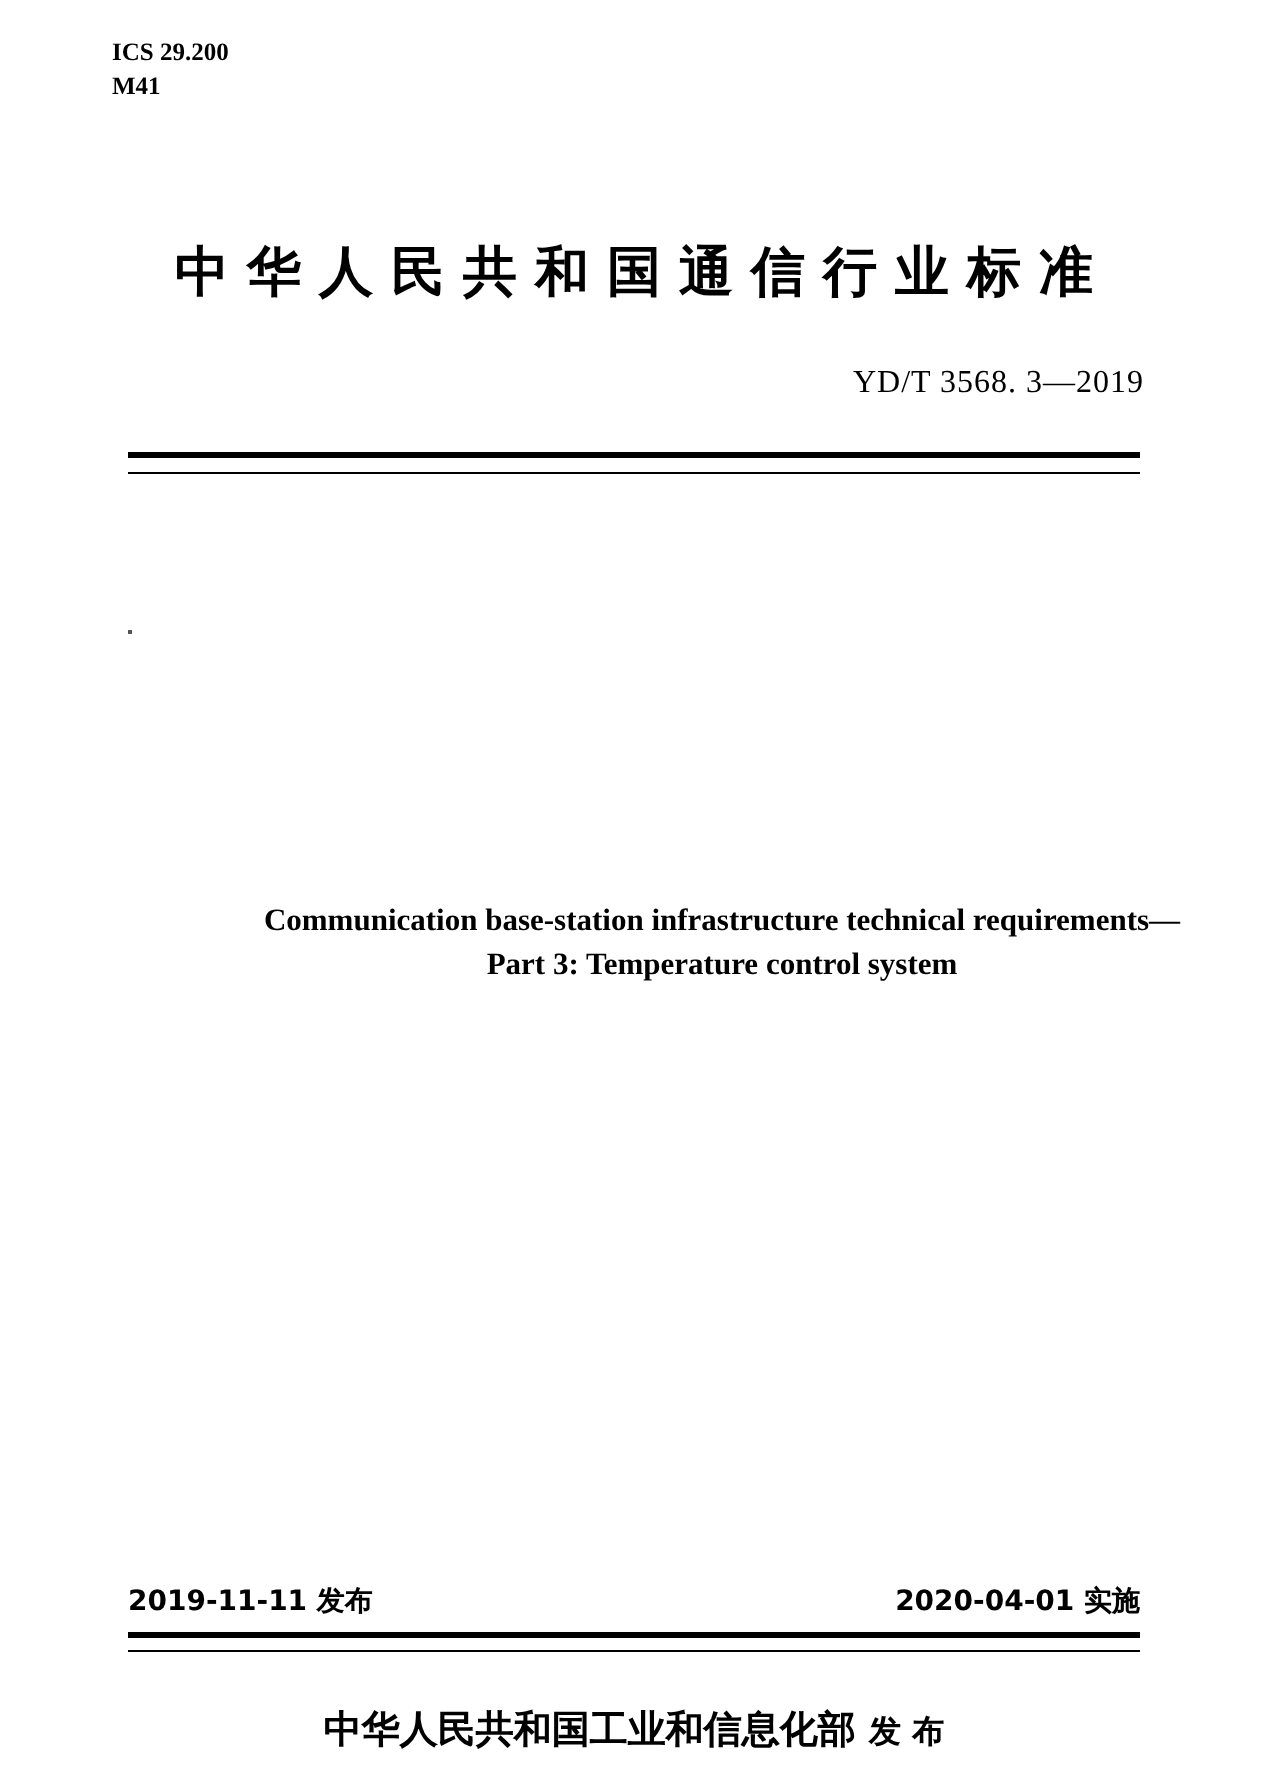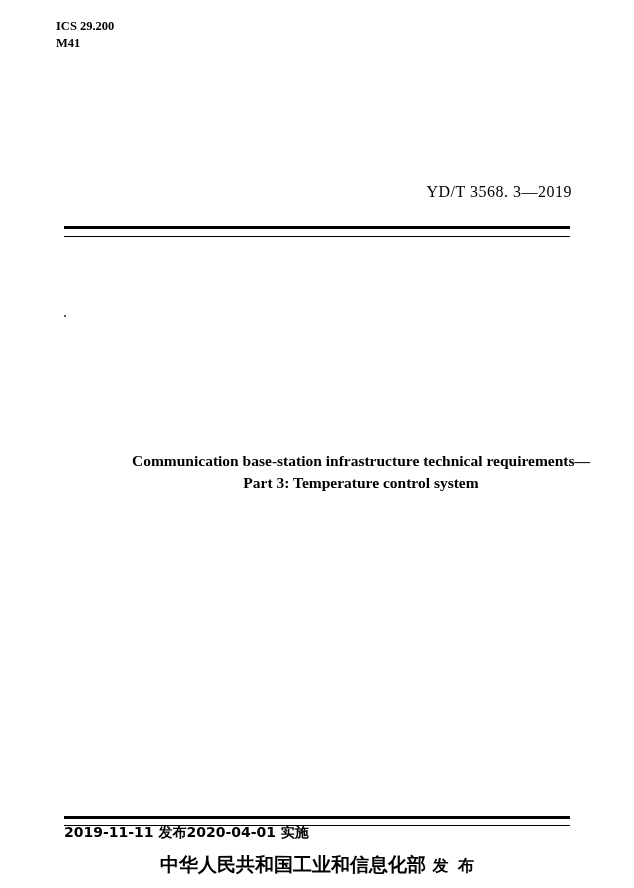--- a/index.html
+++ b/index.html
@@ -127,24 +127,24 @@
     top: 315px;
     width: 2px;
     height: 2px;
     background: #555;
   }
 
   
   .date-row {
     position: absolute;
     left: 64px;
-    top: 824px;
+    top: 792px;
     width: 506px;
     display: flex;
-    justify-content: flex-start;
+    justify-content: space-between;
     font-family: "DejaVu Sans", sans-serif;
     font-weight: bold;
     font-size: 14px;
   }
   .date-item { white-space: nowrap; }
 
   .rule-bottom { top: 816px; }
   .rule-bottom2 { top: 825px; }
 
   
@@ -155,34 +155,34 @@
     width: 634px;
     text-align: center;
     font-family: "DejaVu Sans", sans-serif;
     font-weight: bold;
     font-size: 19px;
     white-space: nowrap;
   }
   .publisher .pub-verb {
     display: inline-block;
     font-size: 16px;
-    font-family: Liberation Mono, monospace;
   }
 </style>
 </head>
 <body>
 
 <div class="page">
 
   <div class="ics-block">
     <span class="ics-line">ICS 29.200</span>
     <span class="ics-line">M41</span>
   </div>
 
 
+  <div class="nation-title">中华人民共和国通信行业标准</div>
 
   <div class="std-number">YD/T 3568. 3—2019</div>
 
   <div class="rule-thick rule-top"></div>
   <div class="rule-thin rule-top2"></div>
 
   <div class="speck"></div>
 
 
   <div class="title-en">

